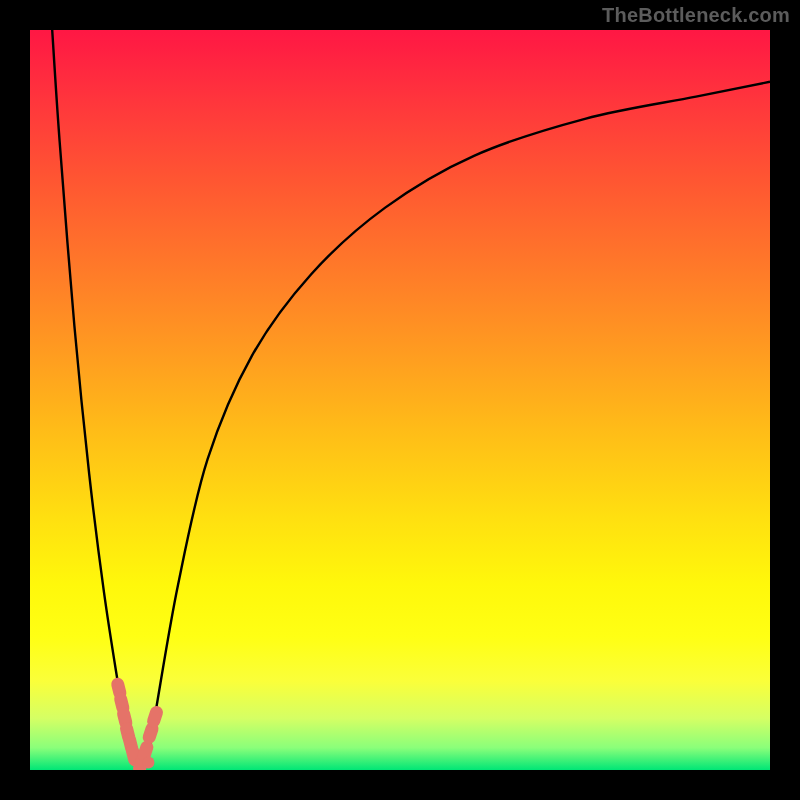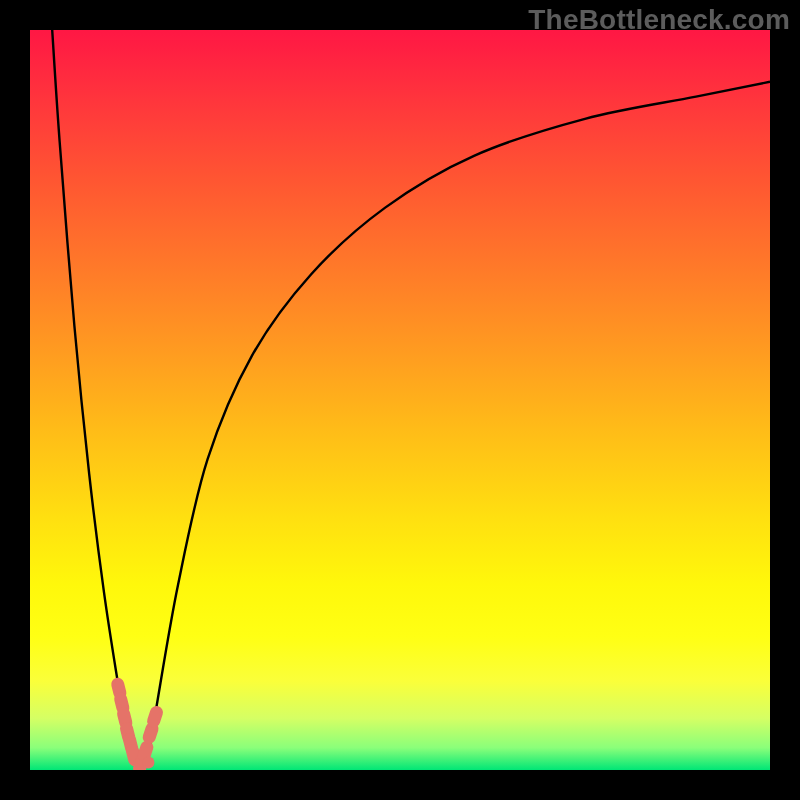--- a/index.html
+++ b/index.html
@@ -47,21 +47,21 @@
       #d5ff64 93%,
       #8aff7a 97%,
       #00e676 100%
     );
   }
   .watermark {
     position: absolute;
     top: 4px;
     right: 10px;
     color: #5c5c5c;
-    font-size: 28px;
+    font-size: 20px;
     font-weight: 600;
     letter-spacing: 0.2px;
     user-select: none;
   }
   svg.curves {
     position: absolute;
     inset: 0;
   }
 </style>
 </head>

